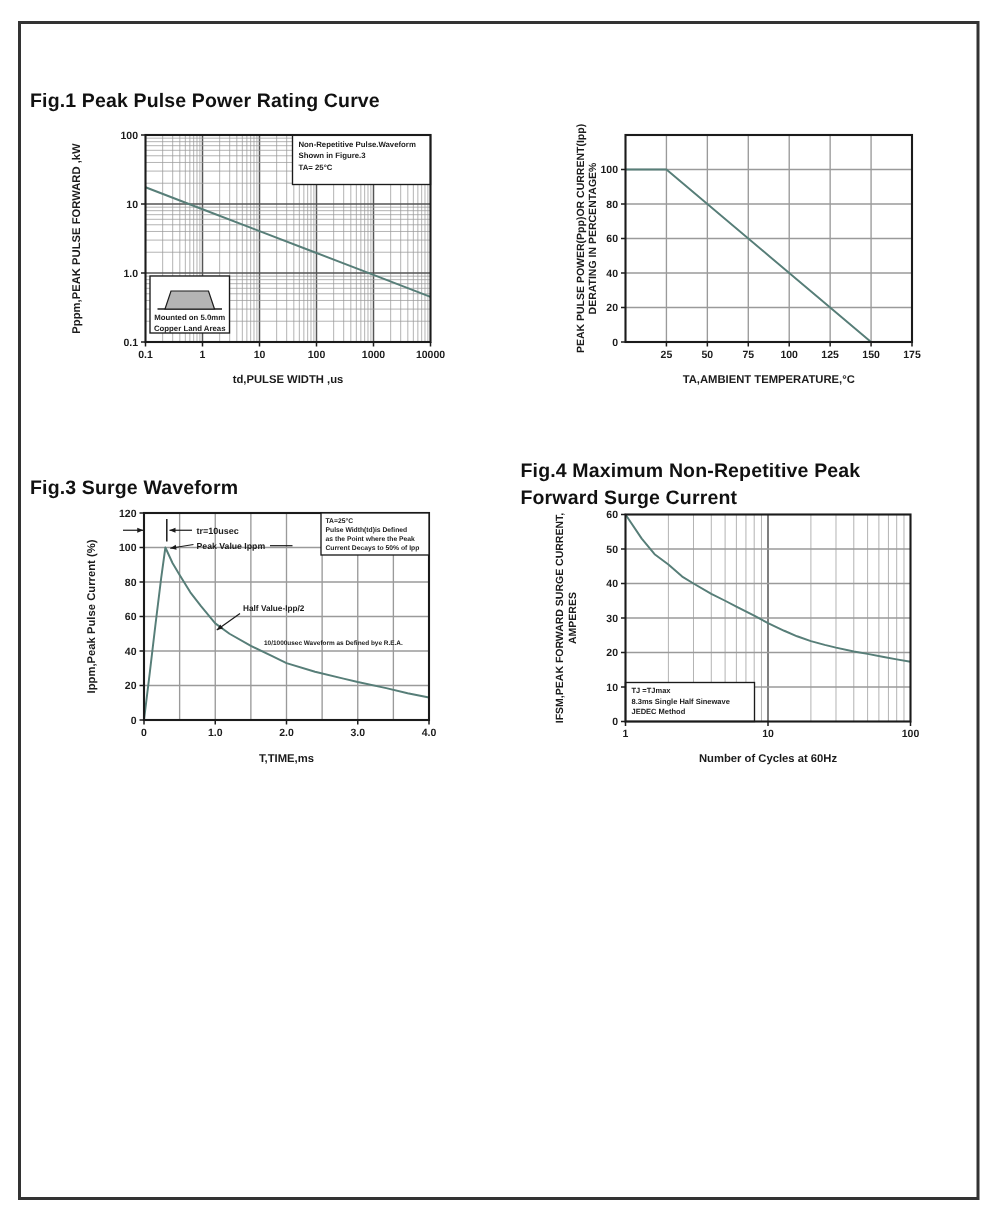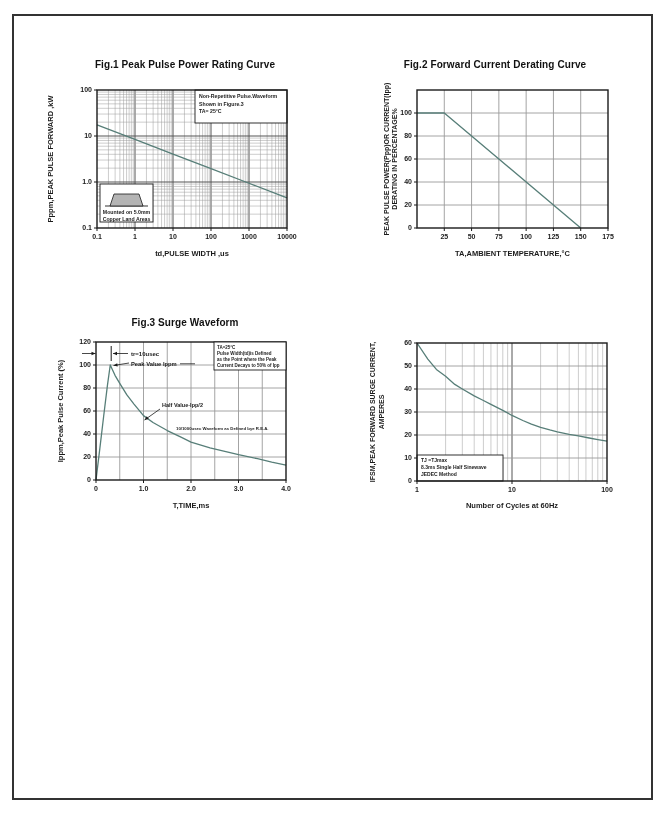--- a/index.html
+++ b/index.html
@@ -1,22 +1,22 @@
 <!DOCTYPE html>
 <html><head>
 <meta charset="utf-8">
 <style>
   *{margin:0;padding:0;box-sizing:border-box}
   html,body{background:#ffffff}
   .page{position:relative;width:666px;height:814px;background:#ffffff;
         font-family:"Liberation Sans","DejaVu Sans",sans-serif;overflow:hidden}
   .frame{position:absolute;left:12px;top:14px;width:641px;height:786px;border:2px solid #333}
   .fig{position:absolute}
-  .fig-title{position:absolute;left:0;right:0;text-align:center;font-weight:bold;
-             font-size:10px;line-height:1.35;color:#111;white-space:pre-line;letter-spacing:.1px}
+  .fig-title{position:absolute;left:0;right:0;font-weight:bold;
+             font-size:13px;line-height:1.35;color:#111;white-space:pre-line;letter-spacing:.1px}
   svg.chart{position:absolute;left:0;top:0}
 </style>
 </head>
 <body>
 
 <div class="page">
   <div class="frame"></div>
 
   <div class="fig" style="left:20px;top:50px;width:330px;height:230px">
     <svg class="chart" width="330" height="230" viewBox="0 0 330 230">
@@ -165,21 +165,20 @@
         <line x1="67" y1="109" x2="70" y2="109" stroke="#1b1b1b" stroke-width="1"></line>
         <text x="65" y="111.4" font-size="7" font-weight="bold" text-anchor="end" fill="#1b1b1b" font-family="&quot;Liberation Sans&quot;,&quot;DejaVu Sans&quot;,sans-serif">60</text>
         <line x1="67" y1="86" x2="70" y2="86" stroke="#1b1b1b" stroke-width="1"></line>
         <text x="65" y="88.4" font-size="7" font-weight="bold" text-anchor="end" fill="#1b1b1b" font-family="&quot;Liberation Sans&quot;,&quot;DejaVu Sans&quot;,sans-serif">80</text>
         <line x1="67" y1="63" x2="70" y2="63" stroke="#1b1b1b" stroke-width="1"></line>
         <text x="65" y="65.4" font-size="7" font-weight="bold" text-anchor="end" fill="#1b1b1b" font-family="&quot;Liberation Sans&quot;,&quot;DejaVu Sans&quot;,sans-serif">100</text>
         <text x="165.5" y="205.5" font-size="7.5" font-weight="bold" text-anchor="middle" fill="#1b1b1b" font-family="&quot;Liberation Sans&quot;,&quot;DejaVu Sans&quot;,sans-serif">TA,AMBIENT TEMPERATURE,°C</text>
         <text x="42" y="109" font-size="7" font-weight="bold" text-anchor="middle" fill="#1b1b1b" font-family="&quot;Liberation Sans&quot;,&quot;DejaVu Sans&quot;,sans-serif" transform="rotate(-90 42 109)">PEAK PULSE POWER(Ppp)OR CURRENT(Ipp)</text>
         <text x="50" y="109" font-size="7" font-weight="bold" text-anchor="middle" fill="#1b1b1b" font-family="&quot;Liberation Sans&quot;,&quot;DejaVu Sans&quot;,sans-serif" transform="rotate(-90 50 109)">DERATING IN PERCENTAGE%</text>
       </svg>
-    <div class="fig-title" style="top:8px">Fig.2  Forward Current Derating Curve</div>
   </div>
 
   <div class="fig" style="left:20px;top:300px;width:330px;height:230px">
     <svg class="chart" width="330" height="230" viewBox="0 0 330 230">
         <line x1="99.75" y1="42" x2="99.75" y2="180" stroke="#9a9a9a" stroke-width="0.9"></line>
         <line x1="123.5" y1="42" x2="123.5" y2="180" stroke="#9a9a9a" stroke-width="0.9"></line>
         <line x1="147.25" y1="42" x2="147.25" y2="180" stroke="#9a9a9a" stroke-width="0.9"></line>
         <line x1="171" y1="42" x2="171" y2="180" stroke="#9a9a9a" stroke-width="0.9"></line>
         <line x1="194.75" y1="42" x2="194.75" y2="180" stroke="#9a9a9a" stroke-width="0.9"></line>
         <line x1="218.5" y1="42" x2="218.5" y2="180" stroke="#9a9a9a" stroke-width="0.9"></line>
@@ -288,14 +287,16 @@
         <line x1="67" y1="96" x2="70" y2="96" stroke="#1b1b1b" stroke-width="1"></line>
         <text x="65" y="98.4" font-size="7" font-weight="bold" text-anchor="end" fill="#1b1b1b" font-family="&quot;Liberation Sans&quot;,&quot;DejaVu Sans&quot;,sans-serif">40</text>
         <line x1="67" y1="73" x2="70" y2="73" stroke="#1b1b1b" stroke-width="1"></line>
         <text x="65" y="75.4" font-size="7" font-weight="bold" text-anchor="end" fill="#1b1b1b" font-family="&quot;Liberation Sans&quot;,&quot;DejaVu Sans&quot;,sans-serif">50</text>
         <line x1="67" y1="50" x2="70" y2="50" stroke="#1b1b1b" stroke-width="1"></line>
         <text x="65" y="52.4" font-size="7" font-weight="bold" text-anchor="end" fill="#1b1b1b" font-family="&quot;Liberation Sans&quot;,&quot;DejaVu Sans&quot;,sans-serif">60</text>
         <text x="165" y="215" font-size="7.5" font-weight="bold" text-anchor="middle" fill="#1b1b1b" font-family="&quot;Liberation Sans&quot;,&quot;DejaVu Sans&quot;,sans-serif">Number of Cycles at 60Hz</text>
         <text x="28" y="119" font-size="7" font-weight="bold" text-anchor="middle" fill="#1b1b1b" font-family="&quot;Liberation Sans&quot;,&quot;DejaVu Sans&quot;,sans-serif" transform="rotate(-90 28 119)">IFSM,PEAK FORWARD SURGE CURRENT,</text>
         <text x="37" y="119" font-size="7" font-weight="bold" text-anchor="middle" fill="#1b1b1b" font-family="&quot;Liberation Sans&quot;,&quot;DejaVu Sans&quot;,sans-serif" transform="rotate(-90 37 119)">AMPERES</text>
       </svg>
+    <div class="fig-title" style="top:12px">Fig.4  Maximum Non-Repetitive Peak
+Forward Surge Current</div>
   </div>
 </div>
 
 </body></html>

